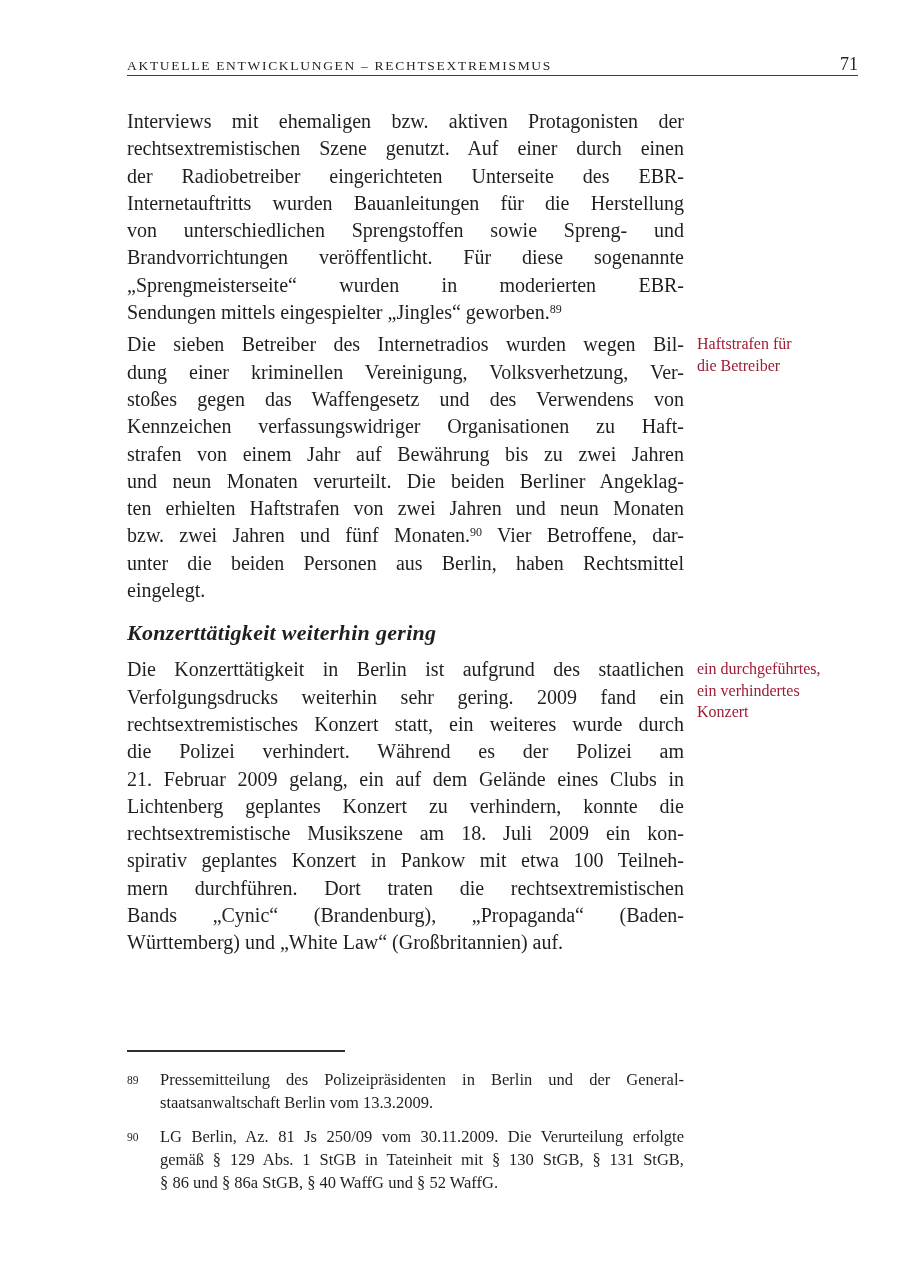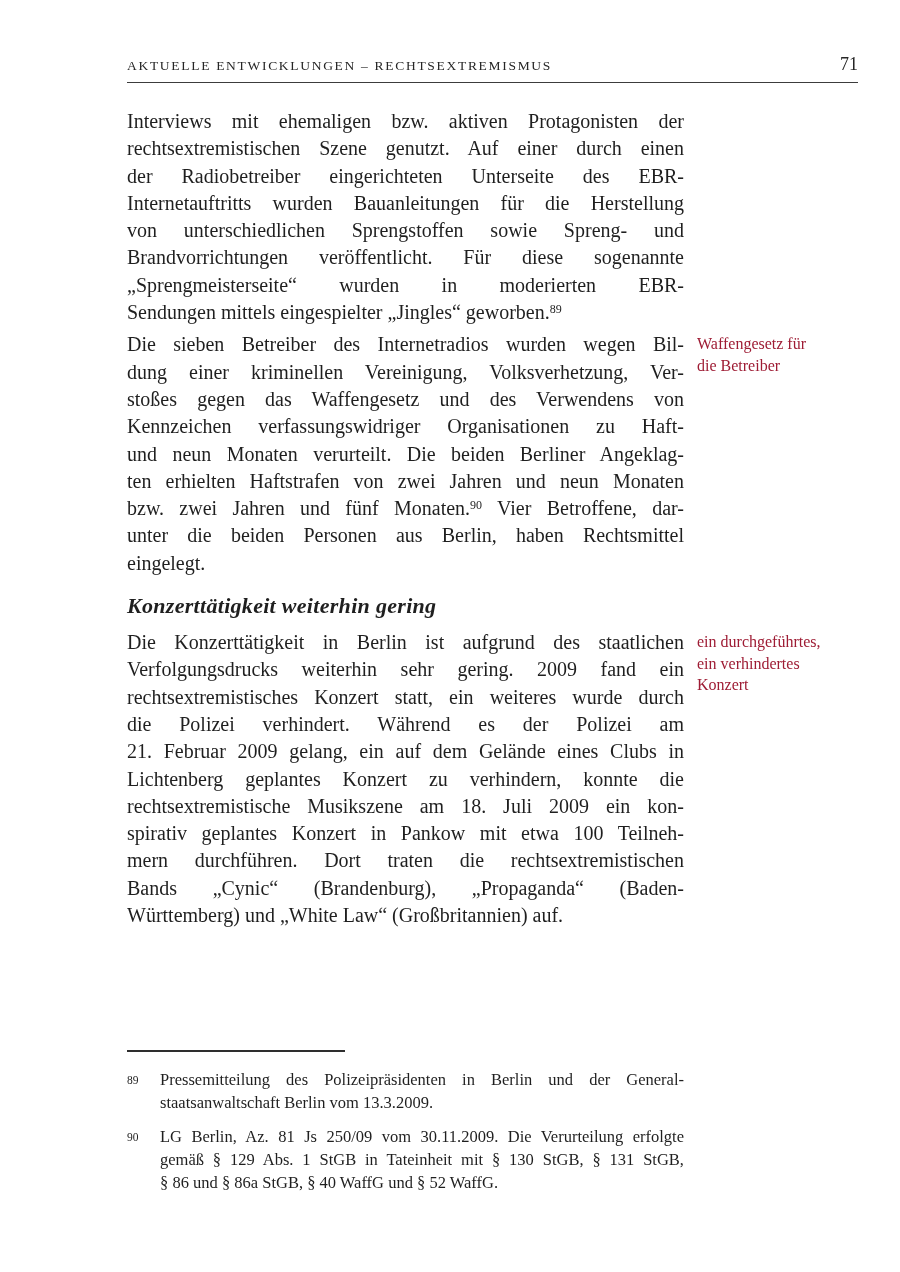--- a/index.html
+++ b/index.html
@@ -19,21 +19,20 @@
   
   .header {
     position: absolute;
     left: 127px;
     top: 54px;
     width: 731px;
     display: flex;
     justify-content: space-between;
     align-items: baseline;
     border-bottom: 1.5px solid #3c3c3c;
-    padding-bottom: 7px;
   }
   .header-title {
     font-size: 13.5px;
     letter-spacing: 1.7px;
     color: #262626;
     white-space: nowrap;
   }
   .page-number {
     font-size: 18px;
     color: #262626;
@@ -145,28 +144,29 @@
           <div class="tline last">Sendungen mittels eingespielter „Jingles“ geworben.<sup>89</sup></div>
         </div>
     </div>
 
     <div class="row row-2">
       <div class="para">
           <div class="tline">Die sieben Betreiber des Internetradios wurden wegen Bil-</div>
           <div class="tline">dung einer kriminellen Vereinigung, Volksverhetzung, Ver-</div>
           <div class="tline">stoßes gegen das Waffengesetz und des Verwendens von</div>
           <div class="tline">Kennzeichen verfassungswidriger Organisationen zu Haft-</div>
+          <div class="tline">strafen von einem Jahr auf Bewährung bis zu zwei Jahren</div>
           <div class="tline">und neun Monaten verurteilt. Die beiden Berliner Angeklag-</div>
           <div class="tline">ten erhielten Haftstrafen von zwei Jahren und neun Monaten</div>
           <div class="tline">bzw. zwei Jahren und fünf Monaten.<sup>90</sup> Vier Betroffene, dar-</div>
           <div class="tline">unter die beiden Personen aus Berlin, haben Rechtsmittel</div>
           <div class="tline last">eingelegt.</div>
         </div>
       <div class="sidenote accent" style="color: rgb(158, 28, 52);">
-          <div class="tline">Waffengesetz für</div>
+          <div class="tline">Haftstrafen für</div>
           <div class="tline last">die Betreiber</div>
         </div>
     </div>
 
     <h2 class="subheading">Konzerttätigkeit weiterhin gering</h2>
 
     <div class="row row-3">
       <div class="para">
           <div class="tline">Die Konzerttätigkeit in Berlin ist aufgrund des staatlichen</div>
           <div class="tline">Verfolgungsdrucks weiterhin sehr gering. 2009 fand ein</div>

